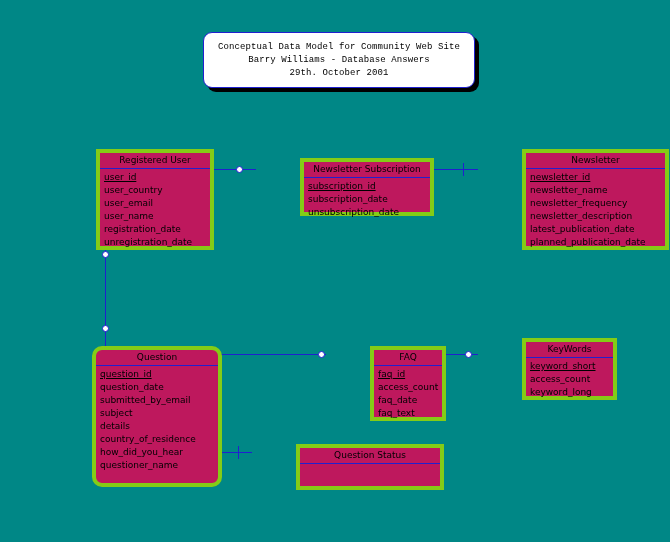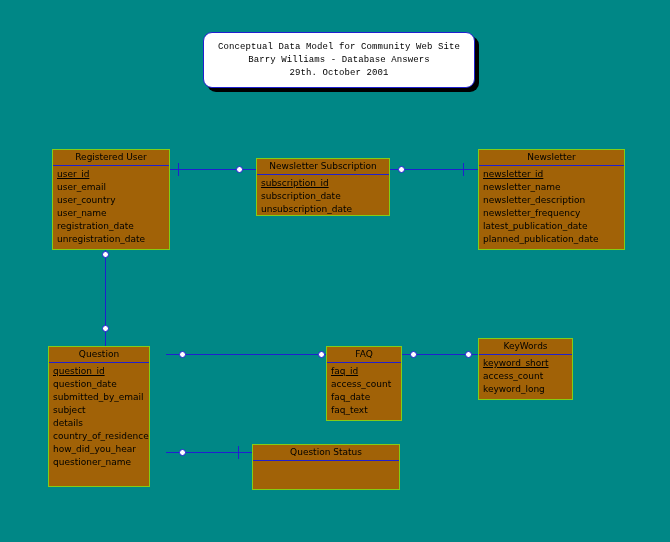--- a/index.html
+++ b/index.html
@@ -41,24 +41,25 @@
     color: #000000;
     line-height: 13px;
     letter-spacing: 0.1px;
     white-space: nowrap;
     font-family: Liberation Mono, monospace;
   }
 
   
   .entity {
     position: absolute;
-    background: #a16207;
-    border: 1px solid #84cc16;
+    background: #be185d;
+    border: 4px solid #84cc16;
     box-sizing: border-box;
     z-index: 5;
+    margin-left: 44px;
   }
   .entity-header {
     height: 15px;
     line-height: 15px;
     text-align: center;
     font-size: 9px;
     color: #000000;
     border-bottom: 1px solid #2020cf;
     white-space: nowrap;
     overflow: hidden;
@@ -159,50 +160,50 @@
 
   <div class="line-h" style="left:166px; top:452px; width:86px;"></div>
   <div class="crow left" style="left:162px; top:446px;"></div>
   <div class="node-dot" style="left:179px; top:449px;"></div>
   <div class="tick" style="left:238px; top:446px;"></div>
 
   <div class="entity" style="left:52px; top:149px; width:118px; height:101px;">
     <div class="entity-header">Registered User</div>
     <div class="entity-attrs">
       <div class="attr pk">user_id</div>
+      <div class="attr">user_country</div>
       <div class="attr">user_email</div>
-      <div class="attr">user_country</div>
       <div class="attr">user_name</div>
       <div class="attr">registration_date</div>
       <div class="attr">unregistration_date</div>
     </div>
   </div>
 
   <div class="entity" style="left:256px; top:158px; width:134px; height:58px;">
     <div class="entity-header">Newsletter Subscription</div>
     <div class="entity-attrs">
       <div class="attr pk">subscription_id</div>
       <div class="attr">subscription_date</div>
       <div class="attr">unsubscription_date</div>
     </div>
   </div>
 
   <div class="entity" style="left:478px; top:149px; width:147px; height:101px;">
     <div class="entity-header">Newsletter</div>
     <div class="entity-attrs">
       <div class="attr pk">newsletter_id</div>
       <div class="attr">newsletter_name</div>
+      <div class="attr">newsletter_frequency</div>
       <div class="attr">newsletter_description</div>
-      <div class="attr">newsletter_frequency</div>
       <div class="attr">latest_publication_date</div>
       <div class="attr">planned_publication_date</div>
     </div>
   </div>
 
-  <div class="entity" style="left:48px; top:346px; width:102px; height:141px;">
+  <div class="entity" style="left:48px; top:346px; width:130px; height:141px;border-radius:10px;">
     <div class="entity-header">Question</div>
     <div class="entity-attrs">
       <div class="attr pk">question_id</div>
       <div class="attr">question_date</div>
       <div class="attr">submitted_by_email</div>
       <div class="attr">subject</div>
       <div class="attr">details</div>
       <div class="attr">country_of_residence</div>
       <div class="attr">how_did_you_hear</div>
       <div class="attr">questioner_name</div>

